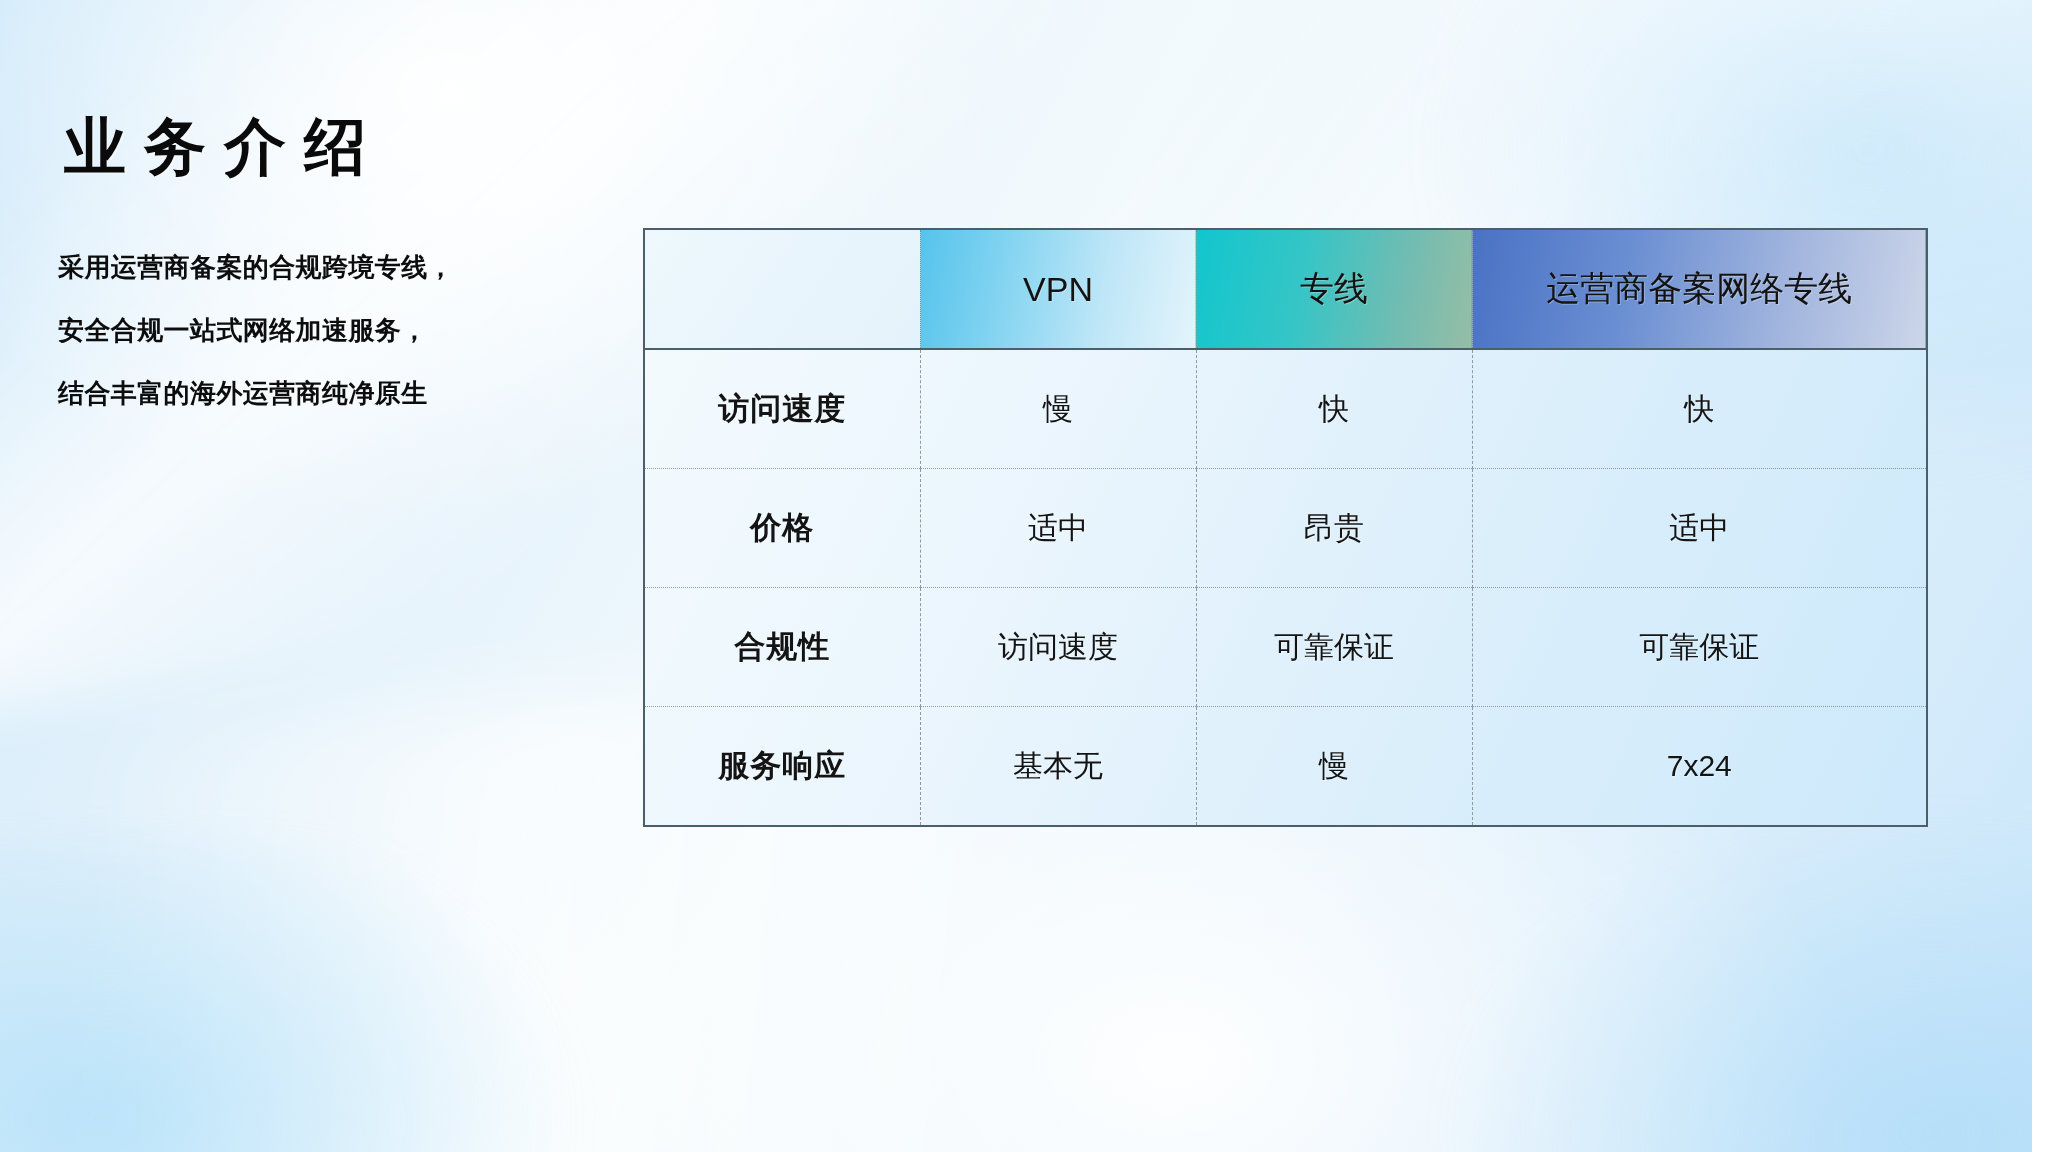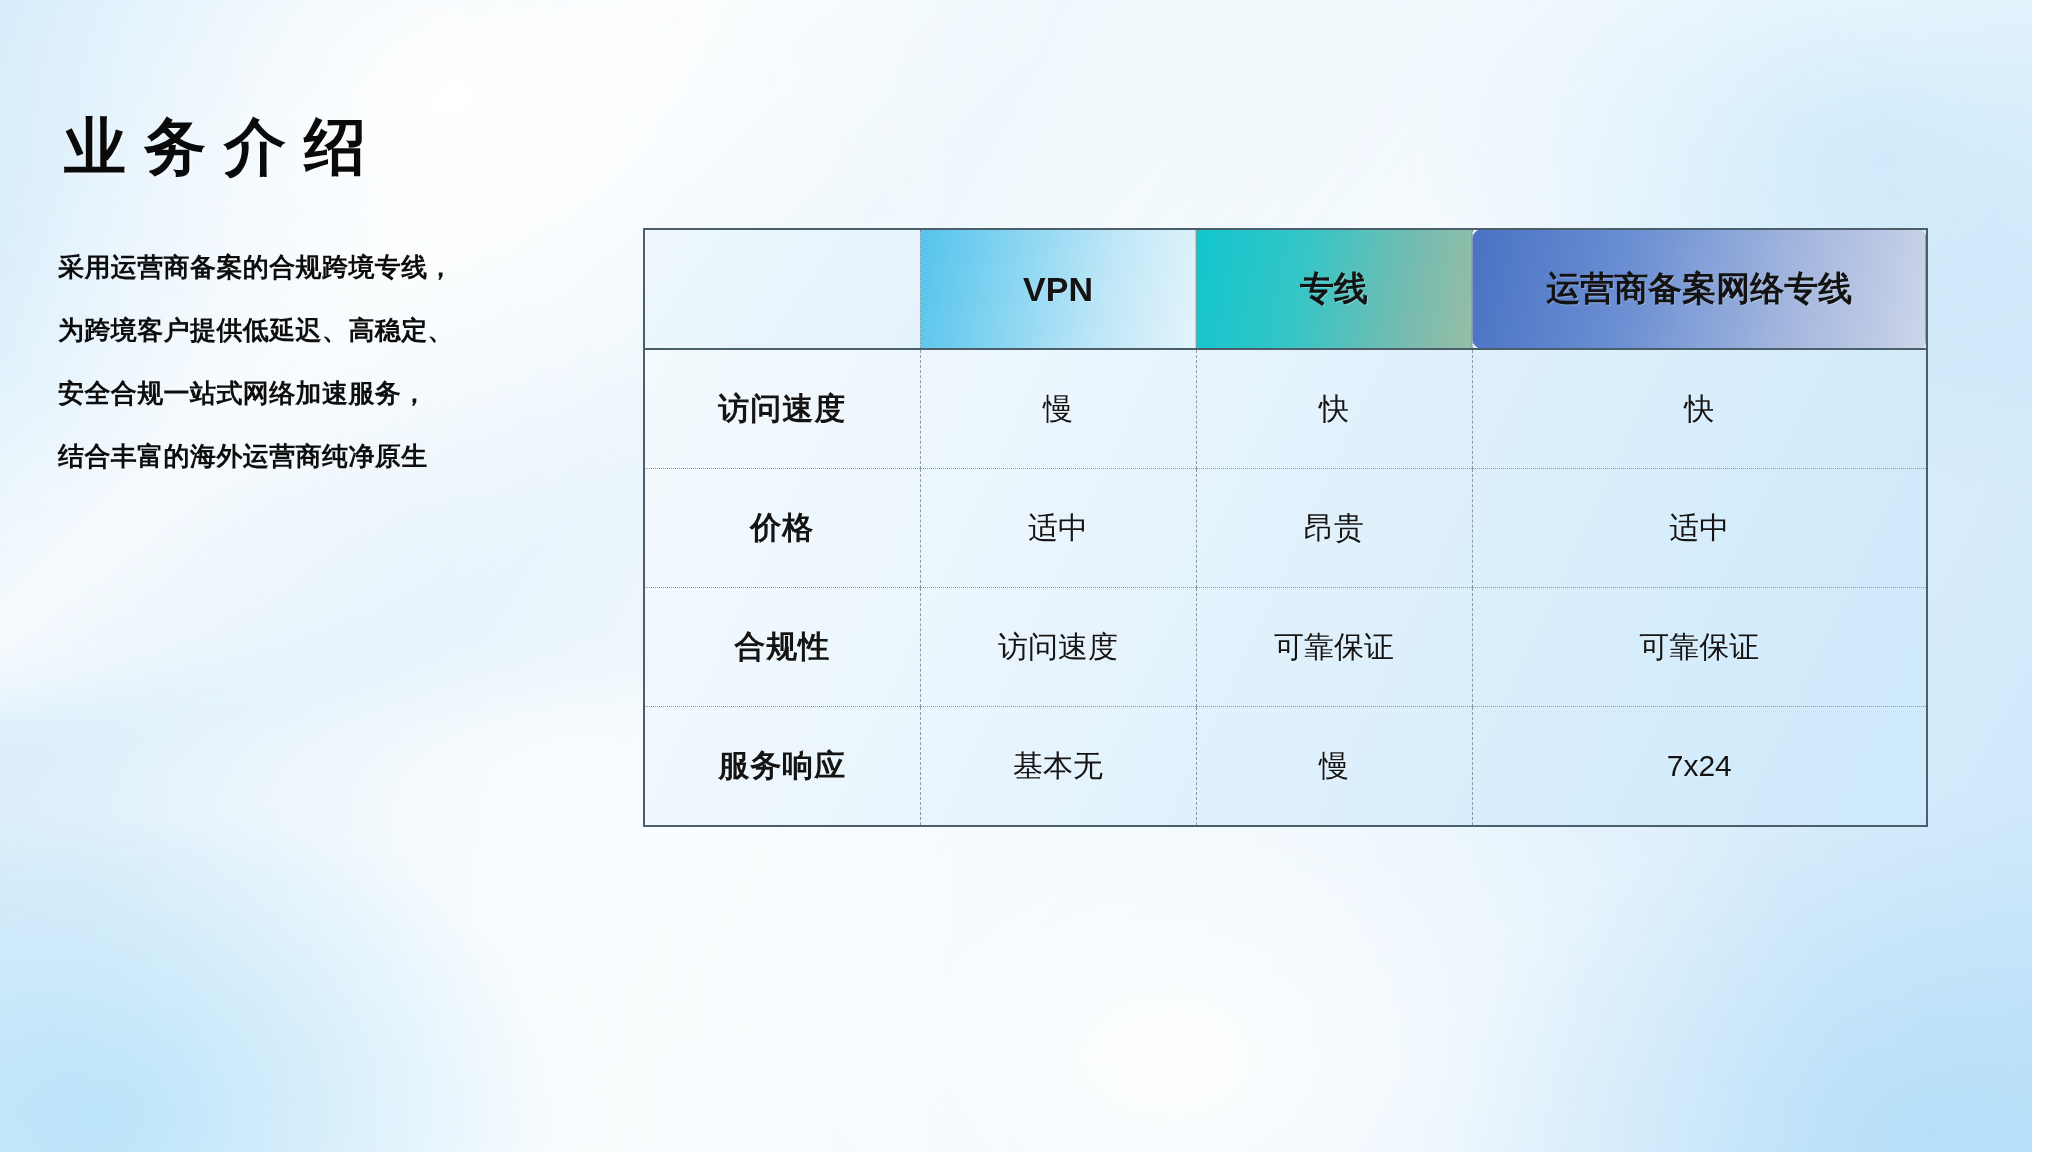--- a/index.html
+++ b/index.html
@@ -116,27 +116,27 @@
 
   #compare-table th, #compare-table td {
     padding: 0;
     height: 118px;
     text-align: center;
     vertical-align: middle;
   }
 
   thead th {
     font-size: 34px;
-    font-weight: 700;
+    font-weight: 400;
     color: #131313;
     border-right: 1px dotted #7d8c96;
     border-bottom: 2px solid #4b5f6b;
     text-shadow: 1px 1px 0 rgba(255,255,255,0.25);
   }
-  thead th:last-child { border-right: none; border-radius: 11px; }
+  thead th:last-child { border-right: none; }
 
   th.h-blank {
     background: linear-gradient(125deg, #eef8fd 0%, #e4f2fb 100%);
   }
   th.h-vpn {
     background: linear-gradient(100deg, #55c3ec 0%, #7fd2f0 28%, #bee6f7 66%, #e3f4fb 100%);
   }
   th.h-line {
     background: linear-gradient(100deg, #11c6cd 0%, #35c5c6 38%, #72bcb1 74%, #96bda5 100%);
   }
@@ -168,21 +168,20 @@
   <div class="streak streak-b"></div>
   <div class="streak streak-c"></div>
   <div class="streak vignette-bl"></div>
   <div class="streak vignette-tr"></div>
   <div class="streak vignette-br"></div>
 
   <h1 id="page-title">业务介绍</h1>
 
   <div id="intro-paragraph">
     <div class="intro-line">采用运营商备案的合规跨境专线，</div>
-    <div class="intro-line">为跨境客户提供低延迟、高稳定、</div>
     <div class="intro-line">安全合规一站式网络加速服务，</div>
     <div class="intro-line">结合丰富的海外运营商纯净原生</div>
   </div>
 
   <table id="compare-table">
     <colgroup>
       <col class="c0">
         <col class="c1">
         <col class="c2">
         <col class="c3">

